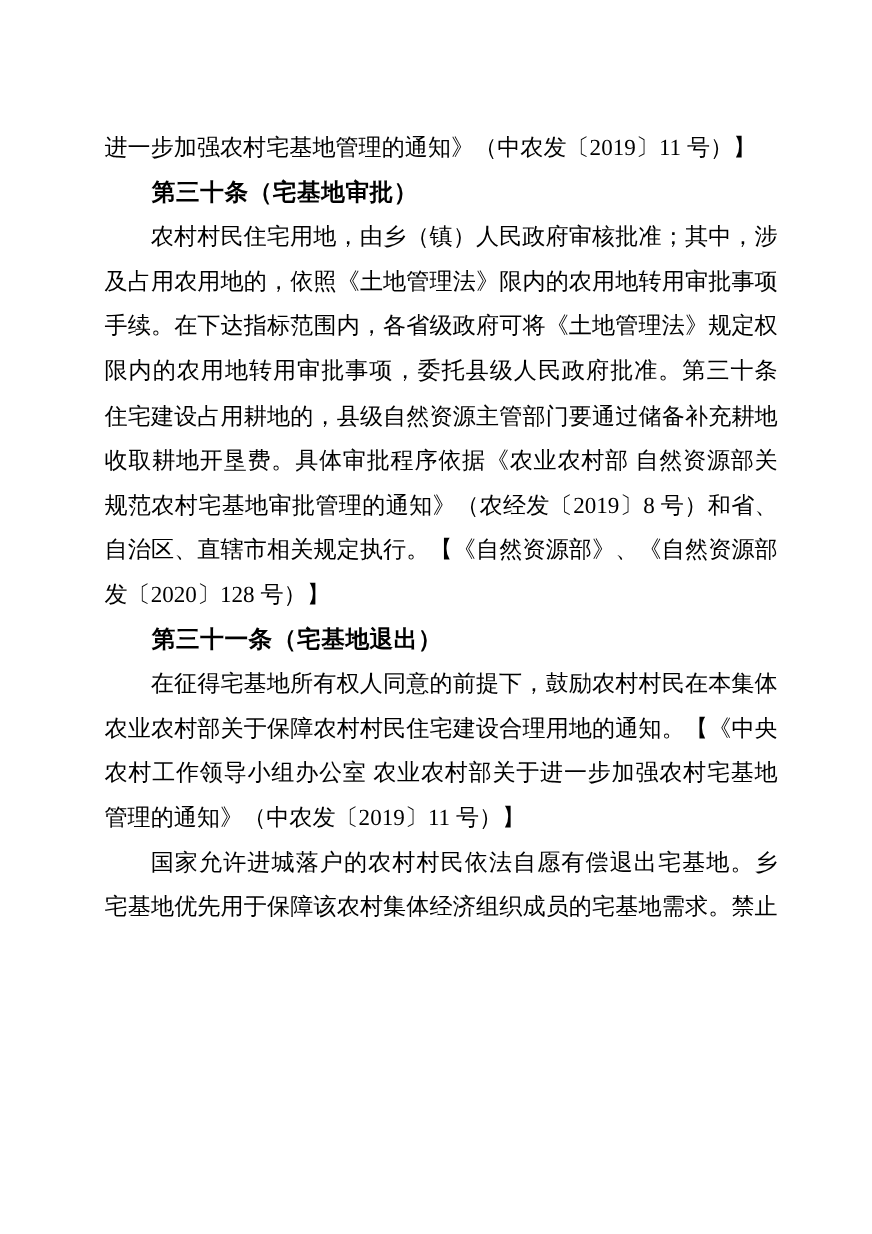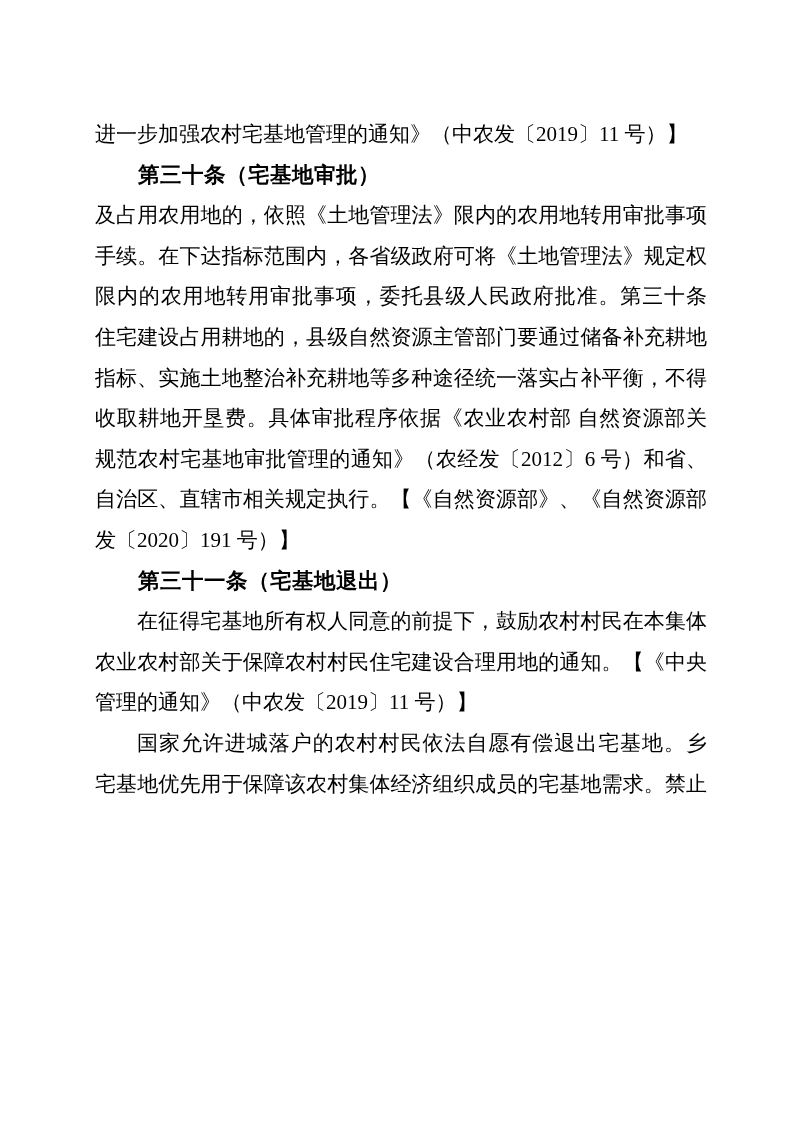--- a/index.html
+++ b/index.html
@@ -58,32 +58,33 @@
     letter-spacing: 2px;
   }
 </style>
 </head>
 <body>
 
 <div class="page">
   <div class="content" id="doc-body">
       <div class="line no-justify">进一步加强农村宅基地管理的通知》（中农发〔2019〕11 号）】</div>
       <div class="line heading indent no-justify">第三十条（宅基地审批）</div>
+      <div class="line indent">农村村民住宅用地，由乡（镇）人民政府审核批准；其中，涉</div>
       <div class="line">及占用农用地的，依照《土地管理法》限内的农用地转用审批事项</div>
       <div class="line">手续。在下达指标范围内，各省级政府可将《土地管理法》规定权</div>
       <div class="line">限内的农用地转用审批事项，委托县级人民政府批准。第三十条</div>
       <div class="line">住宅建设占用耕地的，县级自然资源主管部门要通过储备补充耕地</div>
-      <div class="line">指标、实施土地整治补充耕地等多种途径统一落实占补平衡，不得</div>
       <div class="line">收取耕地开垦费。具体审批程序依据《农业农村部 自然资源部关于</div>
-      <div class="line">规范农村宅基地审批管理的通知》（农经发〔2012〕6 号）和省、</div>
+      <div class="line">规范农村宅基地审批管理的通知》（农经发〔2019〕8 号）和省、</div>
       <div class="line">自治区、直辖市相关规定执行。【《自然资源部》、《自然资源部</div>
-      <div class="line no-justify">发〔2020〕191 号）】</div>
+      <div class="line no-justify">发〔2020〕128 号）】</div>
       <div class="line heading indent no-justify">第三十一条（宅基地退出）</div>
       <div class="line indent">在征得宅基地所有权人同意的前提下，鼓励农村村民在本集体</div>
       <div class="line">农业农村部关于保障农村村民住宅建设合理用地的通知。【《中央</div>
+      <div class="line">农村工作领导小组办公室 农业农村部关于进一步加强农村宅基地</div>
       <div class="line no-justify">管理的通知》（中农发〔2019〕11 号）】</div>
       <div class="line indent">国家允许进城落户的农村村民依法自愿有偿退出宅基地。乡</div>
       <div class="line">宅基地优先用于保障该农村集体经济组织成员的宅基地需求。禁止</div>
     </div>
   <div class="footer">
     <span>— 25 —</span>
   </div>
 </div>
 
 </body></html>

